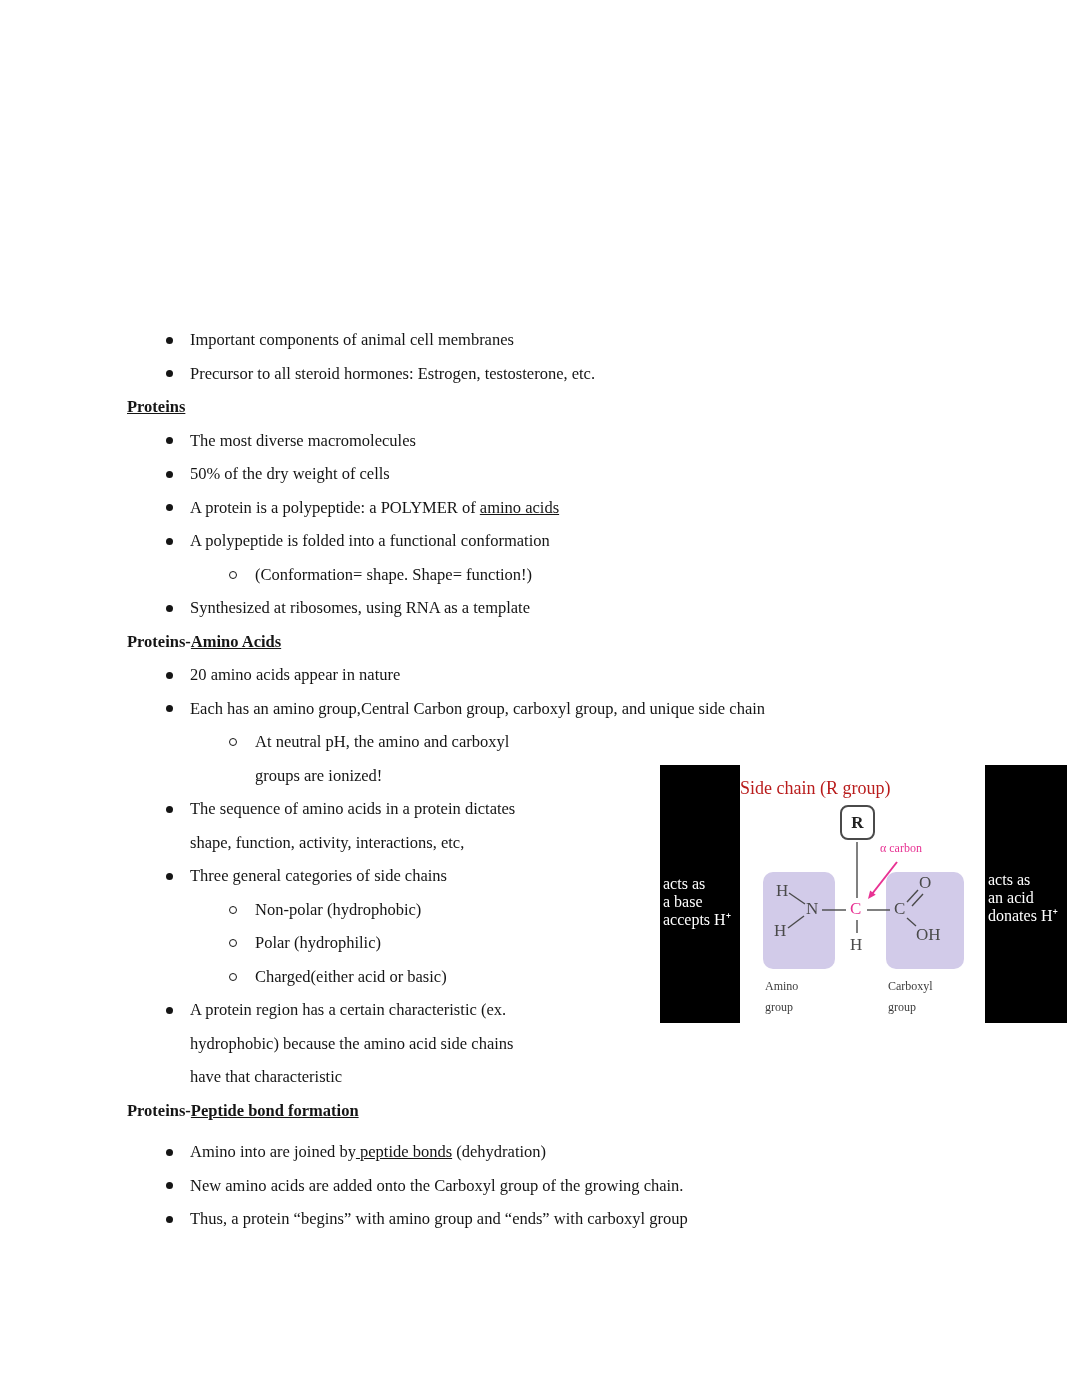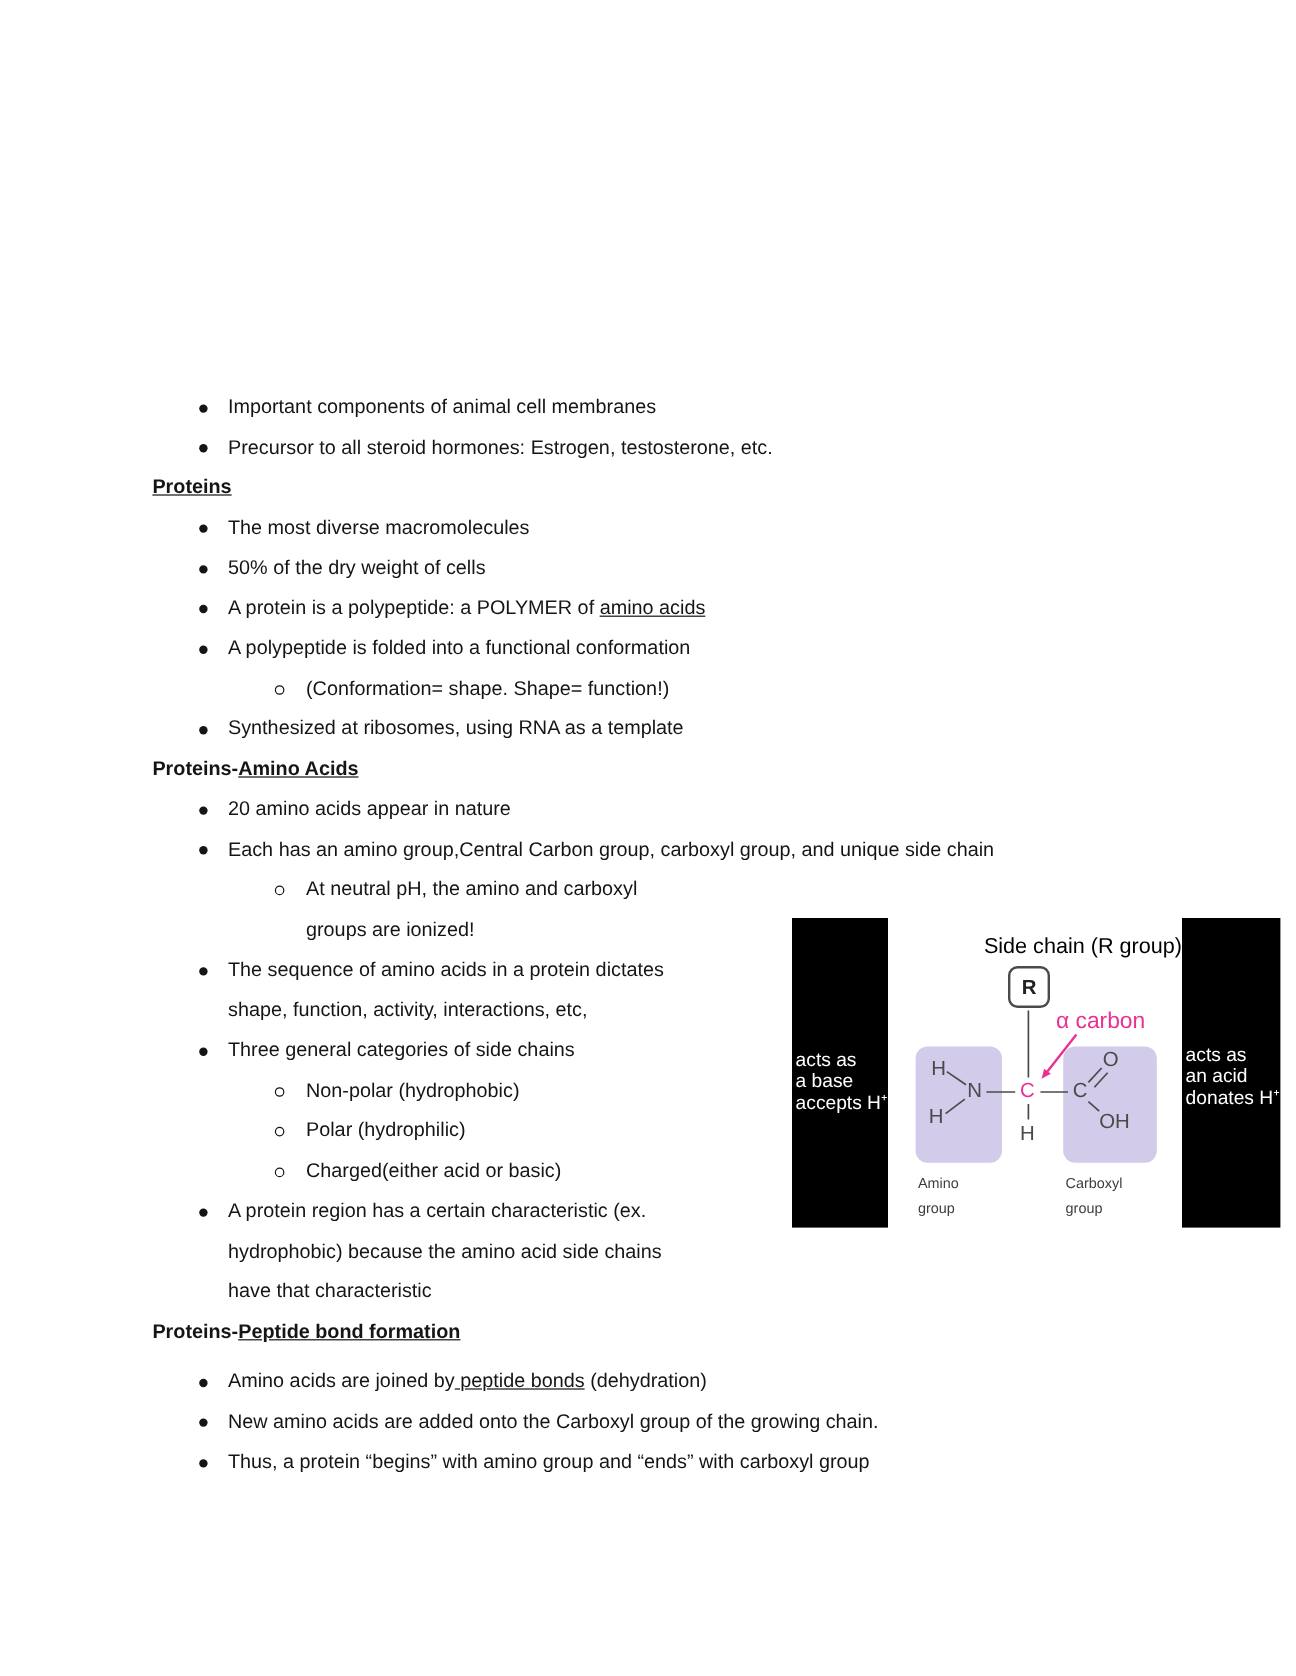--- a/index.html
+++ b/index.html
@@ -1,42 +1,42 @@
 <!DOCTYPE html>
 <html><head>
 <meta charset="utf-8">
 <style>
   * { margin:0; padding:0; box-sizing:border-box; }
   html,body { background:#ffffff; }
   body { width:1080px; height:1397px; font-family:"Liberation Sans", sans-serif; }
-  .page { position:relative; width:1080px; height:1397px; background:#ffffff; overflow:hidden; }
+  .page { position:relative; width:1080px; height:1397px; background:#ffffff; overflow:hidden;font-family:Liberation Serif, serif; }
 
   .content { position:absolute; left:127px; top:323px; width:845px; font-size:16.5px; line-height:33.5px; color:#151515; }
   .li1 { position:relative; padding-left:63px; }
   .li1 > .dot { position:absolute; left:39px; top:13.5px; width:7px; height:7px; background:#151515; border-radius:50%; }
   .li2 { position:relative; padding-left:128px; }
   .li2 > .circ { position:absolute; left:102px; top:13px; width:8px; height:8px; border:1.3px solid #151515; border-radius:50%; background:#ffffff; }
   .heading { font-weight:700; }
   .u { text-decoration:underline;text-align:right; }
   .line { display:block; }
   .mt8 { margin-top:8px; }
 
   .diagram { position:absolute; left:660px; top:765px; width:407px; height:258px; }
   .bar { position:absolute; top:0; height:258px; background:#000000; }
   .bar-left { left:0; width:80px; }
   .bar-right { left:325px; width:82px; }
   .note { position:absolute; color:#ffffff; font-size:16px; line-height:18px; }
   .note-left { left:3px; top:110px; }
   .note-right { left:328px; top:106px; }
-  .side-label { position:absolute; left:80px; top:13px; width:245px; text-align:right; font-size:18px; color:#000000; }
+  .side-label { position:absolute; left:80px; top:13px; width:245px; text-align:left; font-size:18px; color:#b91c1c; }
   .groupbox { position:absolute; top:107px; background:#d2cbe9; border-radius:10px; }
   .gb-amino { left:103px; width:72px; height:97px; }
   .gb-carboxyl { left:226px; width:78px; height:97px; }
   .r-box { position:absolute; left:180px; top:40px; width:35px; height:35px; background:#ffffff; border:2px solid #4a4a4a; border-radius:8px; display:flex; align-items:center; justify-content:center; font-size:17px; font-weight:700; color:#222222; }
-  .alpha { position:absolute; left:220px; top:76px; font-size:19px; color:#e83293; }
+  .alpha { position:absolute; left:220px; top:76px; font-size:12px; color:#e83293; }
   .atom { position:absolute; font-size:17px; color:#4a4a4a; }
   .atom-pink { color:#e83293; }
   .glabel { position:absolute; font-size:12px; color:#3d3d3d; line-height:21px; }
   .bonds { position:absolute; left:0; top:0; }
 </style>
 </head>
 <body>
 
 <div class="page">
 
@@ -74,21 +74,21 @@
     <div class="li2"><span class="circ"></span><span>Charged(either acid or basic)</span></div>
     <div class="li1">
         <span class="dot"></span>
         <span class="line">A protein region has a certain characteristic (ex.</span>
         <span class="line">hydrophobic) because the amino acid side chains</span>
         <span class="line">have that characteristic</span>
       </div>
 
     <div class="heading"><span>Proteins-</span><span class="u">Peptide bond formation</span></div>
 
-    <div class="li1 mt8"><span class="dot"></span><span>Amino acids are joined by</span><span class="u"> peptide bonds</span><span> (dehydration)</span></div>
+    <div class="li1 mt8"><span class="dot"></span><span>Amino into are joined by</span><span class="u"> peptide bonds</span><span> (dehydration)</span></div>
     <div class="li1"><span class="dot"></span><span>New amino acids are added onto the Carboxyl group of the growing chain.</span></div>
     <div class="li1"><span class="dot"></span><span>Thus, a protein “begins” with amino group and “ends” with carboxyl group</span></div>
 
   </div>
 
   <div class="diagram">
     <div class="bar bar-left"></div>
     <div class="bar bar-right"></div>
 
     <div class="note note-left">

